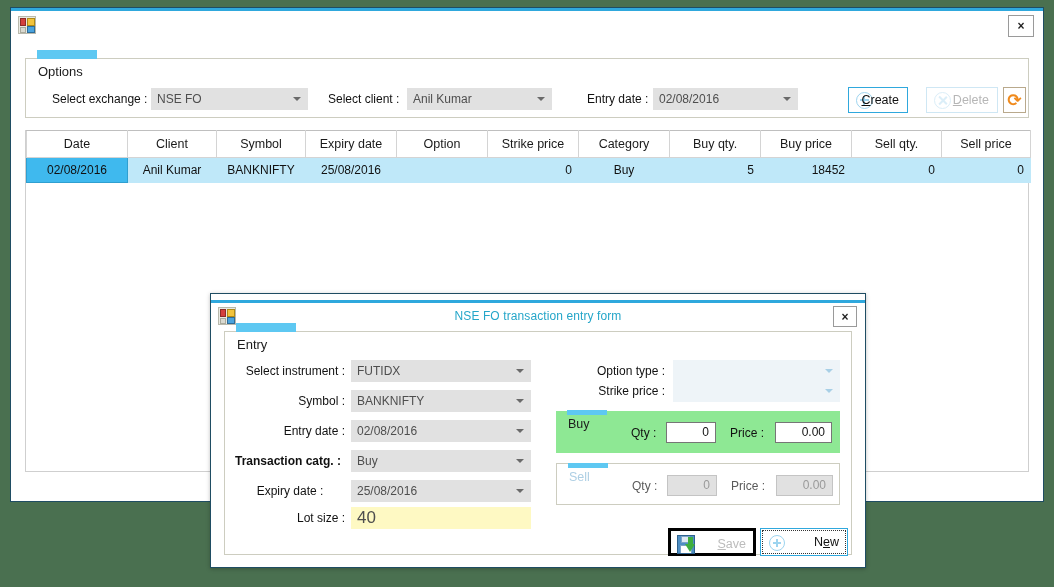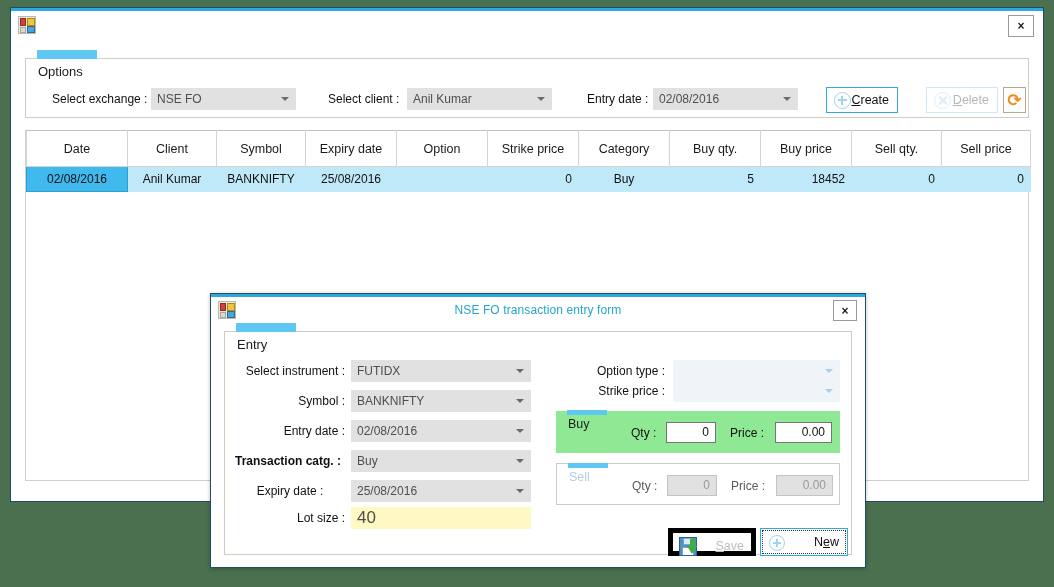--- a/index.html
+++ b/index.html
@@ -246,21 +246,21 @@
     border-top: none;
     box-sizing: border-box;
     background: #ffffff;
   }
   .grid table {
     border-collapse: collapse;
     width: 100%;
     table-layout: fixed;
   }
   .grid th {
-    height: 36px;
+    height: 27px;
     background: #ffffff;
     border: 1px solid #d4d4d4;
     border-top: 1px solid #bfbfbf;
     font-weight: normal;
     font-size: 12.5px;
     color: #1a1a1a;
     text-align: center;
     padding: 0 4px;
     box-sizing: border-box;
   }
@@ -289,21 +289,21 @@
     position: absolute;
     left: 210px;
     top: 293px;
     width: 656px;
     height: 275px;
     background: #ffffff;
     border: 1px solid #1f4d63;
     box-sizing: border-box;
     box-shadow: 0 1px 4px rgba(0,0,0,.25);
   }
-  .modal .titlebar { height: 32px; }
+  .modal .titlebar { height: 32px; margin-top: 6px; }
   .modal .title-text { top: 9px; font-size: 12px; }
   .modal .close-btn { right: 8px; top: 6px; width: 24px; height: 21px; }
   .modal .win-icon { left: 7px; top: 7px; }
 
   .entry-panel {
     left: 13px;
     top: 37px;
     width: 628px;
     height: 224px;
   }
@@ -373,21 +373,21 @@
 
   
   .save-btn {
     position: absolute;
     left: 668px;
     top: 528px;
     width: 88px;
     height: 28px;
     box-sizing: border-box;
     background: #ffffff;
-    border: 5px solid #000000;
+    border: 3px solid #000000;
     cursor: default;
   }
   .save-btn .floppy {
     position: absolute;
     left: 6px; top: 4px;
     width: 18px; height: 19px;
     background: #4f8fc4;
     border: 1px solid #2e628e;
     box-sizing: border-box;
   }
@@ -492,38 +492,38 @@
         <i class="sq-gray"></i>
     </div>
     <div class="close-btn">×</div>
   </div>
 
   <div class="group-panel options-panel">
     <div class="panel-tab"></div>
     <div class="panel-tab-label">Options</div>
 
     <div class="fld-label" style="left:26px; top:33px;">Select exchange :</div>
-    <div class="combo" style="left:125px; top:29px; width:145px;">
+    <div class="combo" style="left:125px; top:29px; width:157px;">
       <span>NSE FO</span>
       <span class="arrow"></span>
     </div>
 
     <div class="fld-label" style="left:302px; top:33px;">Select client :</div>
     <div class="combo" style="left:381px; top:29px; width:145px;">
       <span>Anil Kumar</span>
       <span class="arrow"></span>
     </div>
 
     <div class="fld-label" style="left:561px; top:33px;">Entry date :</div>
     <div class="combo" style="left:627px; top:29px; width:145px;">
       <span>02/08/2016</span>
       <span class="arrow"></span>
     </div>
 
-    <div class="cmd-btn" style="left:800px; top:28px; width:72px;padding-left:28px;">
+    <div class="cmd-btn" style="left:822px; top:28px; width:60px;padding-left:28px;">
       <span class="ic plus"></span>
       <span class="lbl"><u>C</u><span>reate</span></span>
     </div>
 
     <div class="cmd-btn disabled" style="left:900px; top:28px; width:72px;">
       <span class="ic cross"></span>
       <span class="lbl"><u>D</u><span>elete</span></span>
     </div>
 
     <div class="refresh-btn" style="left:977px; top:28px;">

